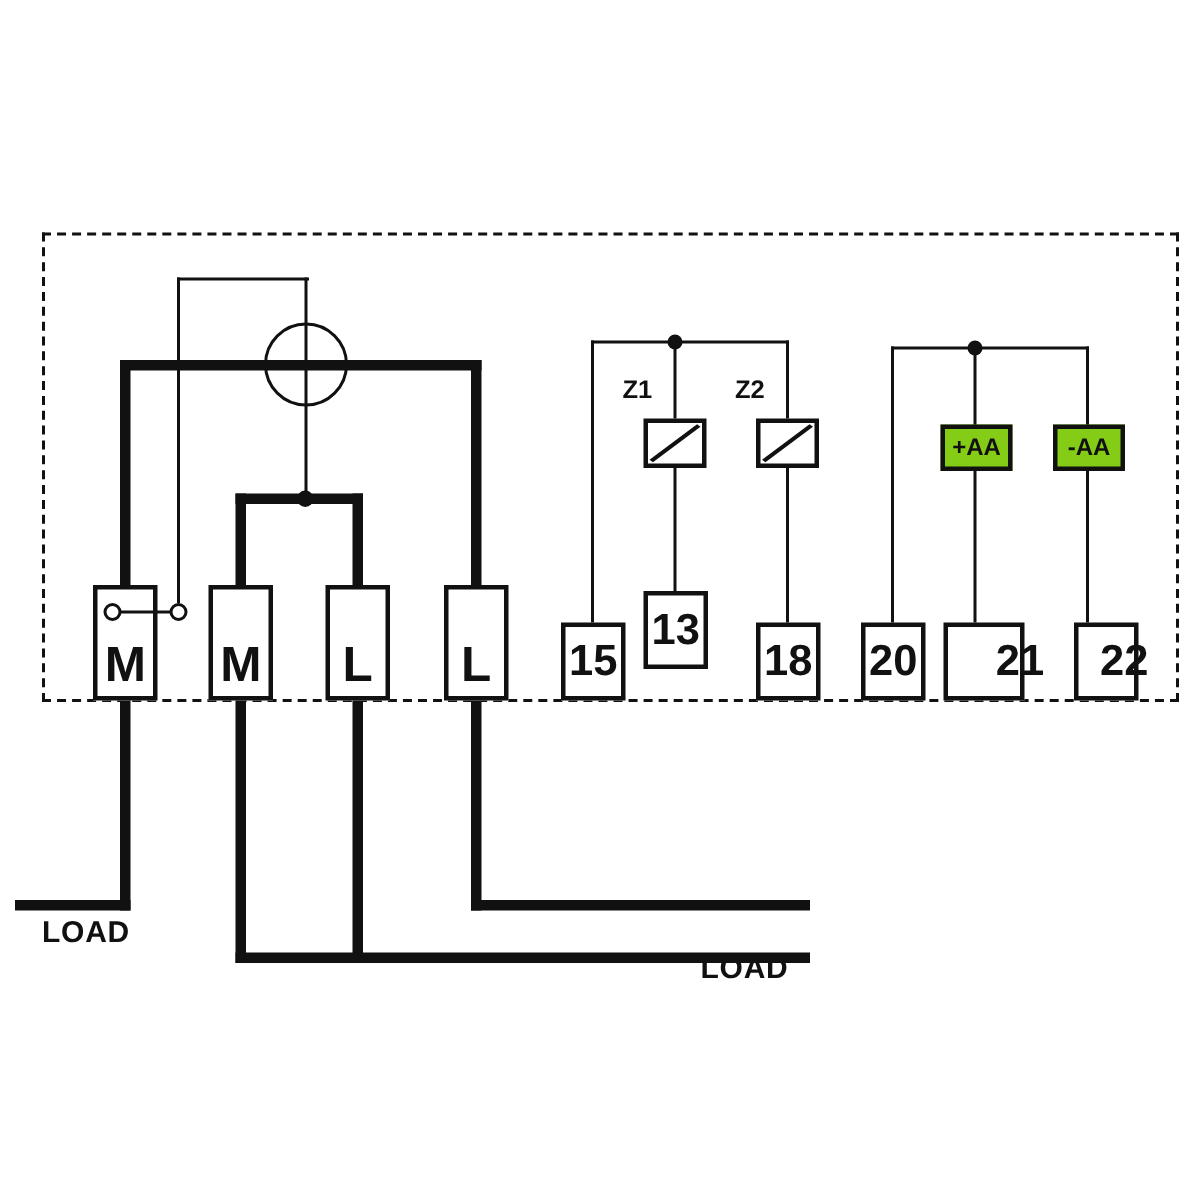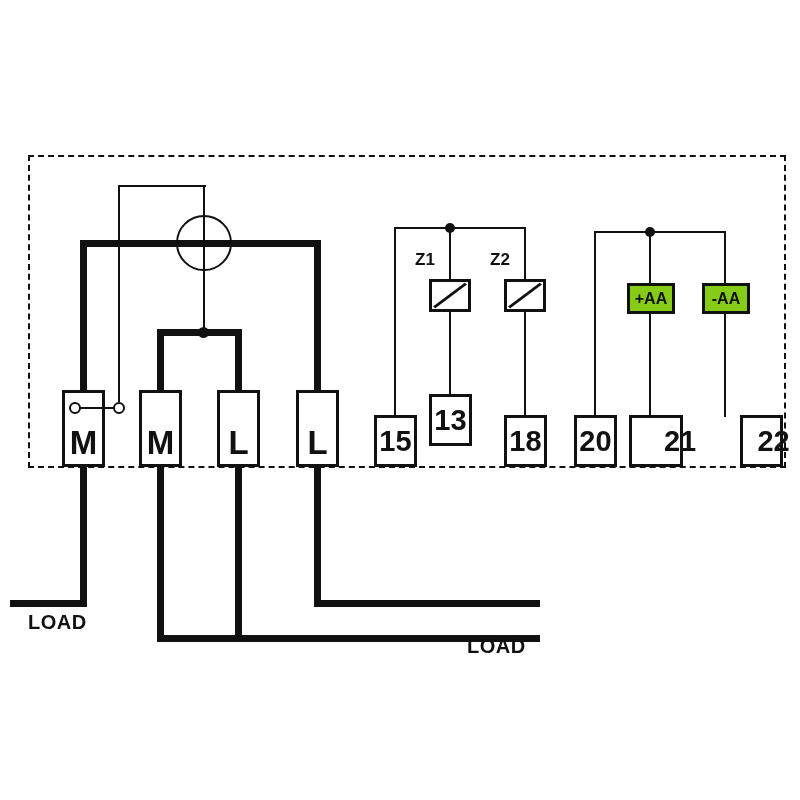--- a/index.html
+++ b/index.html
@@ -109,20 +109,20 @@
   </div>
   <div class="term-num" style="left:504px;top:415px;">
     <span>18</span>
   </div>
   <div class="term-num" style="left:574px;top:415px;">
     <span>20</span>
   </div>
   <div class="term-num" style="left:629px;top:415px;padding-left:48px;">
     <span>21</span>
   </div>
-  <div class="term-num" style="left:740px;top:415px;padding-left:24px;">
+  <div class="term-num" style="left:716px;top:415px;padding-left:24px;">
     <span>22</span>
   </div>
 
   <div class="lbl" style="left:28px;top:612px;">LOAD</div>
   <div class="lbl" style="left:467px;top:612px;margin-top:24px;">LOAD</div>
 
 </div>
 
 </body></html>

